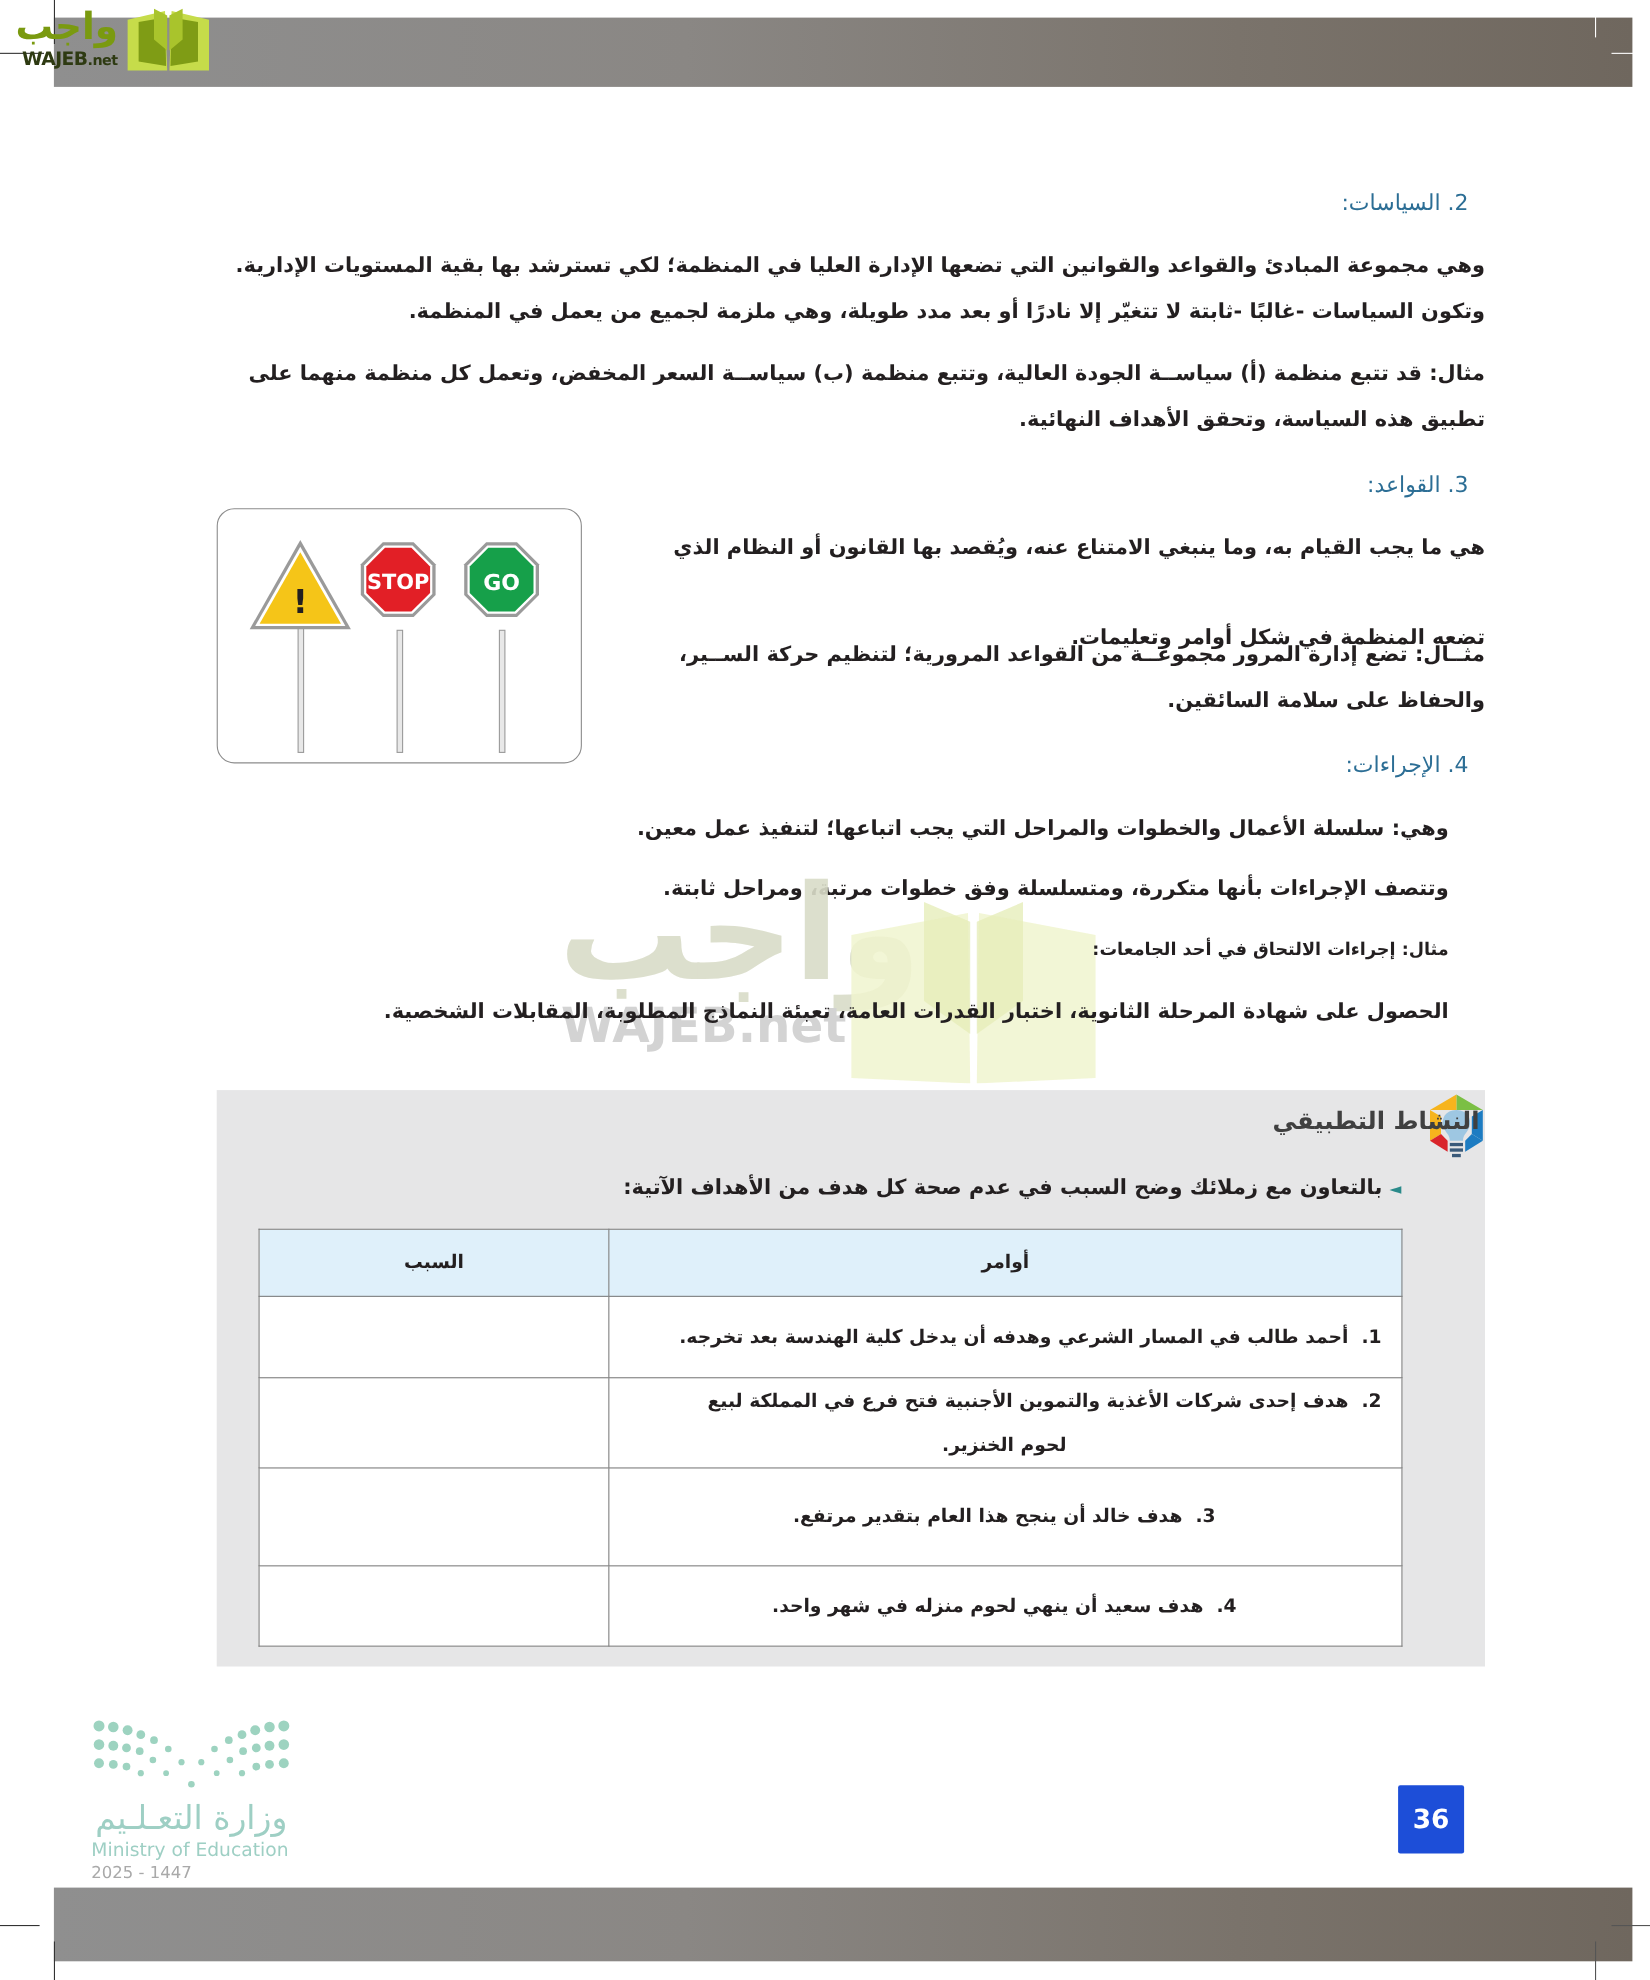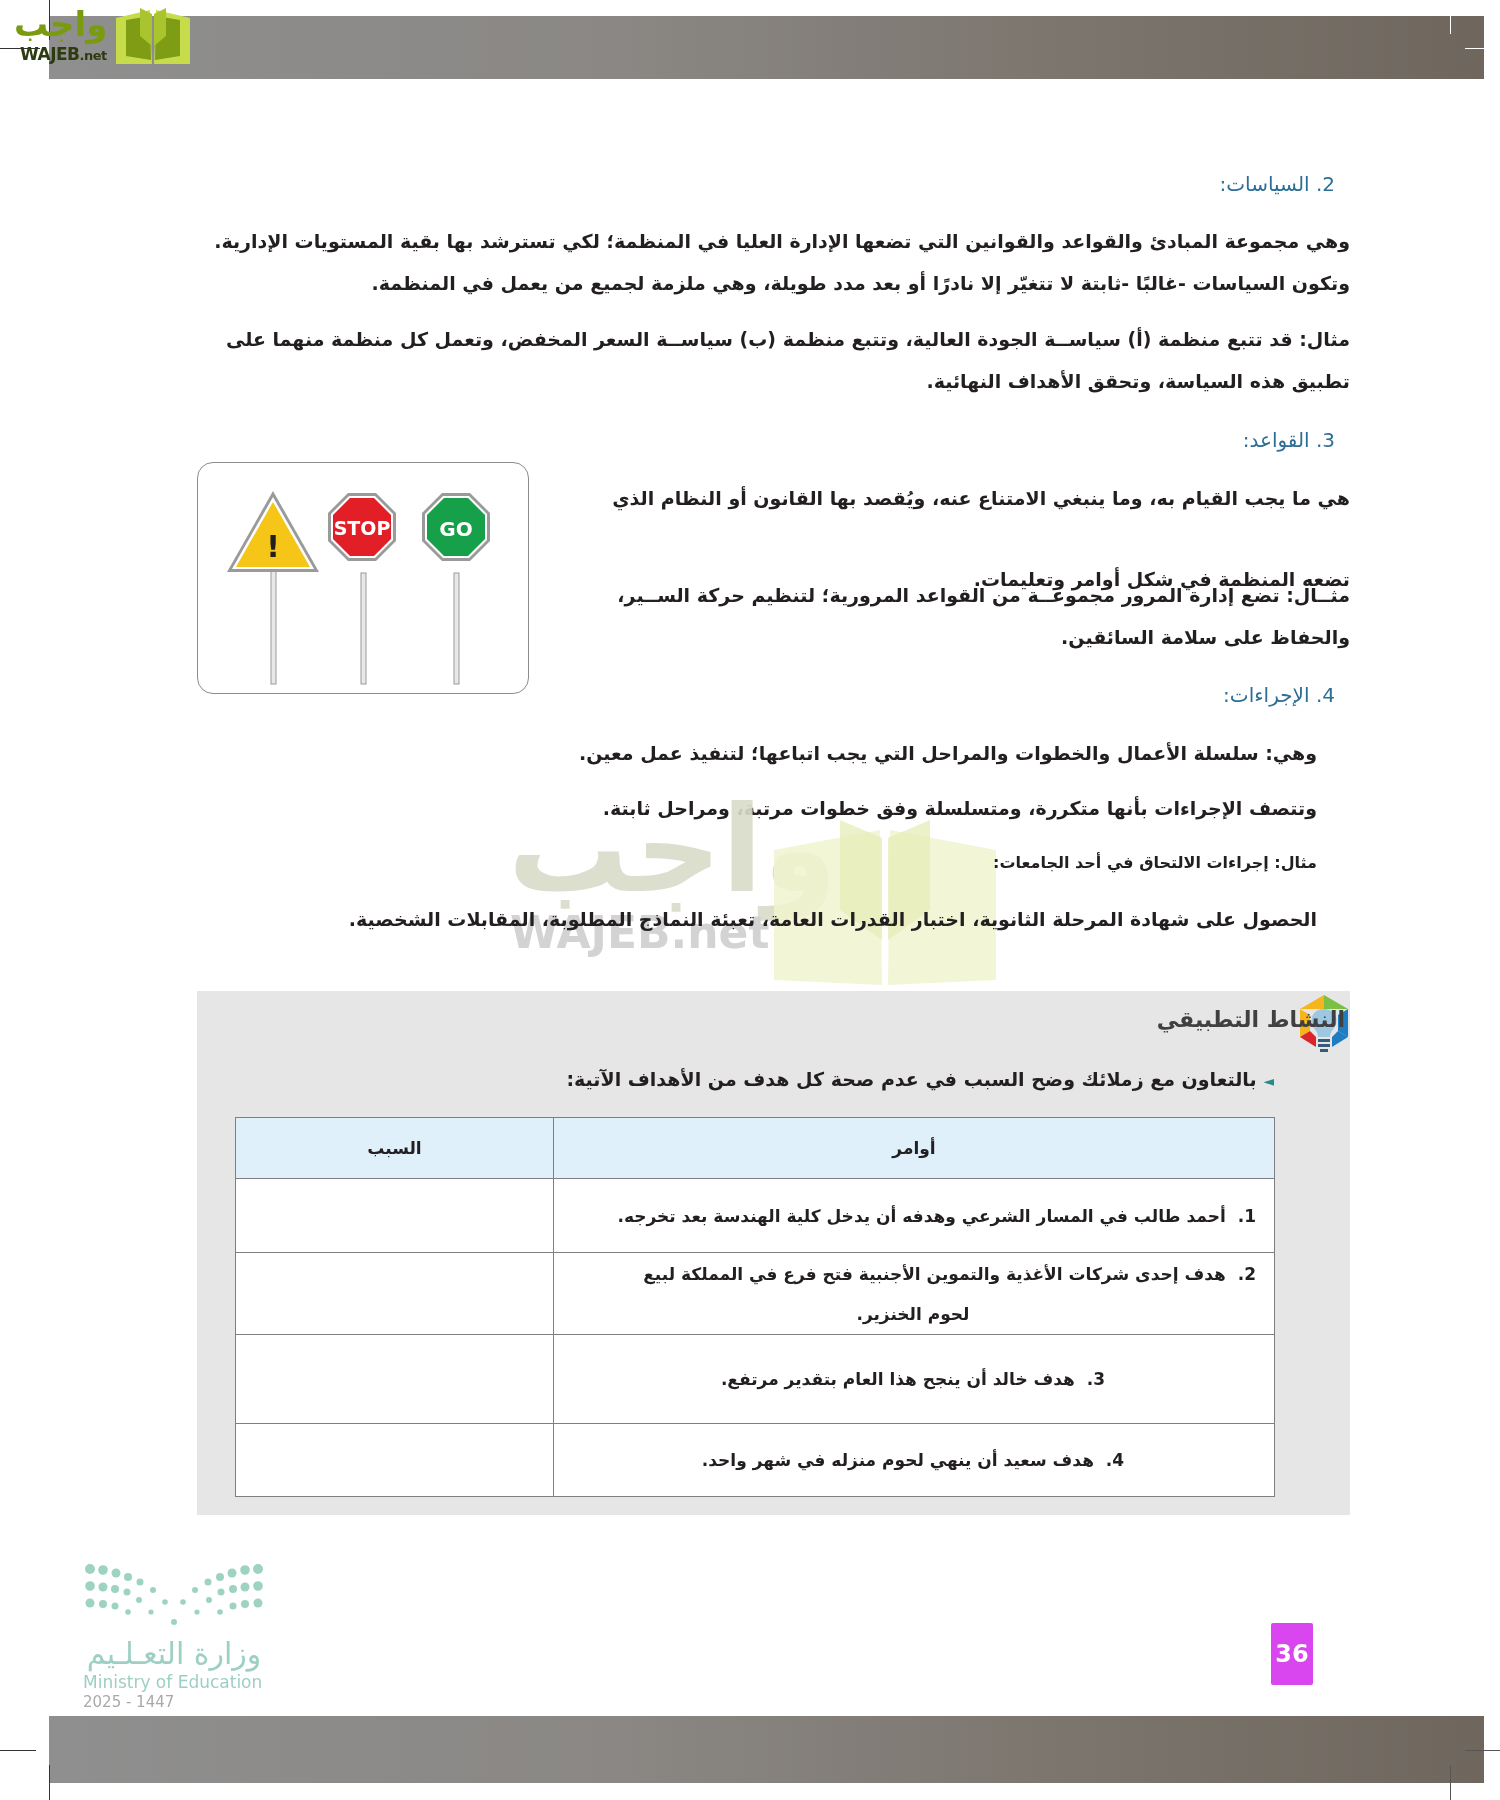--- a/index.html
+++ b/index.html
@@ -38,21 +38,21 @@
   table.goals th { background:#dff0fa; height:58px; font-weight:bold; text-align:center; }
   table.goals td.goal { width:712px; text-align:right; padding:0 18px 0 16px; line-height:40px; }
   table.goals td.goal.center { text-align:center; }
   table.goals td.reason { width:326px; }
 
   .moe { left:83px; top:1560px; width:190px; height:160px; }
   .moe-ar { position:absolute; left:0; top:75px; width:182px; text-align:center; font-size:30px; color:#9ecfc4; direction:rtl; line-height:38px; }
   .moe-en { position:absolute; left:0; top:112px; font-size:17px; color:#9ecfc4; line-height:20px; white-space:nowrap; }
   .moe-year { position:absolute; left:0; top:133px; font-size:15px; color:#a9a9a9; line-height:18px; white-space:nowrap; }
 
-  .pagenum { left:1271px; top:1623px; width:42px; height:62px; background:#d946ef; border-radius:2px;
+  .pagenum { left:1271px; top:1623px; width:60px; height:62px; background:#1d4ed8; border-radius:2px;
              color:#fff; font-size:24px; font-weight:bold; text-align:center; line-height:62px; }
 </style>
 </head>
 <body>
 
 <div class="abs topbar"></div>
 <div class="abs cropmark" style="left:49px;top:0;width:1px;height:40px;"></div>
 <div class="abs cropmark" style="left:0;top:48px;width:40px;height:1px;"></div>
 <div class="abs" style="left:1450px;top:0;width:1px;height:34px;background:#fff;"></div>
 <div class="abs" style="left:1465px;top:48px;width:35px;height:1px;background:#fff;"></div>

